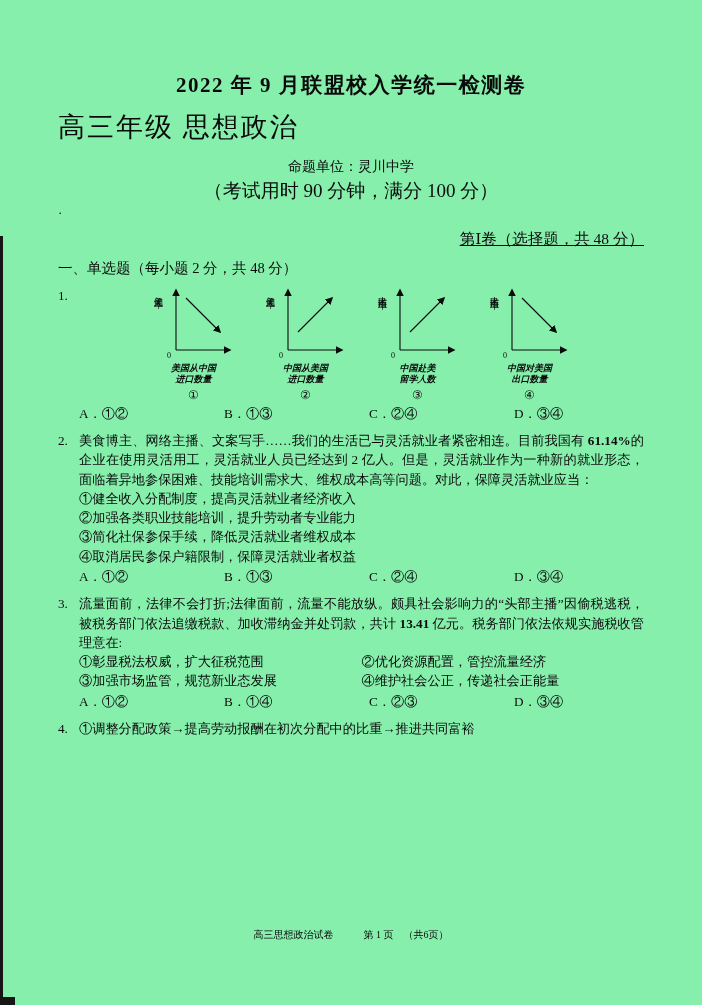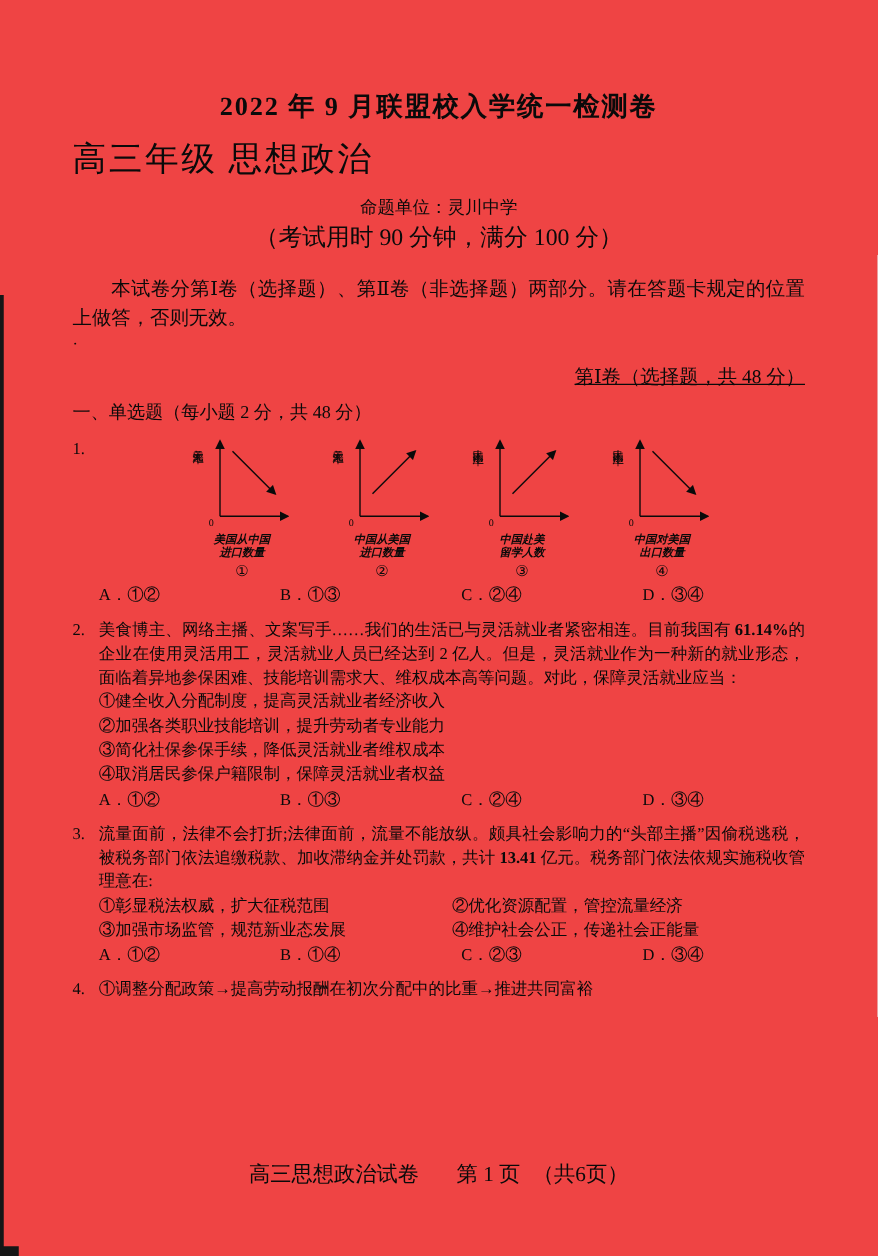--- a/index.html
+++ b/index.html
@@ -1,20 +1,20 @@
 <!DOCTYPE html>
 <html><head>
 <meta charset="utf-8">
 <style>
   html, body { margin: 0; padding: 0; background: #e8e8e8; }
   .page {
     position: relative;
     width: 702px;
     height: 1005px;
-    background: #ef4444;
+    background: #86efac;
     overflow: hidden;
     color: #0a0a0a;
     font-family: "Liberation Serif", "DejaVu Serif", serif;
   }
   .content { width: 586px; margin: 0 auto; padding-top: 72px; }
 
   .title {
     margin: 0; text-align: center;
     font-size: 21px; font-weight: bold; letter-spacing: 1.5px; line-height: 1.3;
   }
@@ -52,21 +52,21 @@
   }
   svg.plot { display: block; }
   svg.plot line { stroke: #0a0a0a; stroke-width: 1.1; }
   svg.plot text { font-size: 8px; fill: #0a0a0a; font-family: "Liberation Serif", serif; }
   .xlab { font-size: 9px; font-style: italic; text-align: center; line-height: 1.25; margin-top: 1px; font-weight: bold; }
   .cnum { font-size: 12px; margin-top: 3px; line-height: 1.1; }
 
   .footer {
     position: absolute; top: 928px; left: 0; right: 0;
     display: flex; justify-content: center; align-items: baseline;
-    font-size: 17px;
+    font-size: 10px;
   }
   .footer .doc-name { margin-right: 30px; }
   .footer .page-no { margin-right: 10px; }
 
   
   .artifact-left { position: absolute; left: 0; top: 236px; width: 3px; height: 769px; background: #161616; }
   .artifact-bottom { position: absolute; left: 0; top: 997px; width: 15px; height: 8px; background: #161616; }
 </style>
 </head>
 <body>
@@ -82,21 +82,20 @@
 <div class="page">
   <div class="artifact-left"></div>
   <div class="artifact-bottom"></div>
 
   <div class="content">
     <h1 class="title">2022 年 9 月联盟校入学统一检测卷</h1>
     <h2 class="subtitle">高三年级 思想政治</h2>
     <div class="unit-line">命题单位：灵川中学</div>
     <div class="exam-info">（考试用时 90 分钟，满分 100 分）</div>
 
-    <p class="intro">本试卷分第Ⅰ卷（选择题）、第Ⅱ卷（非选择题）两部分。请在答题卡规定的位置上做答，否则无效。</p>
     <div class="stray">·</div>
 
     <div class="section-title">第Ⅰ卷（选择题，共 48 分）</div>
     <div class="part-title">一、单选题（每小题 2 分，共 48 分）</div>
 
     <div class="question">
       <span class="qnum">1.</span>
 
       <div class="charts-row">
 

